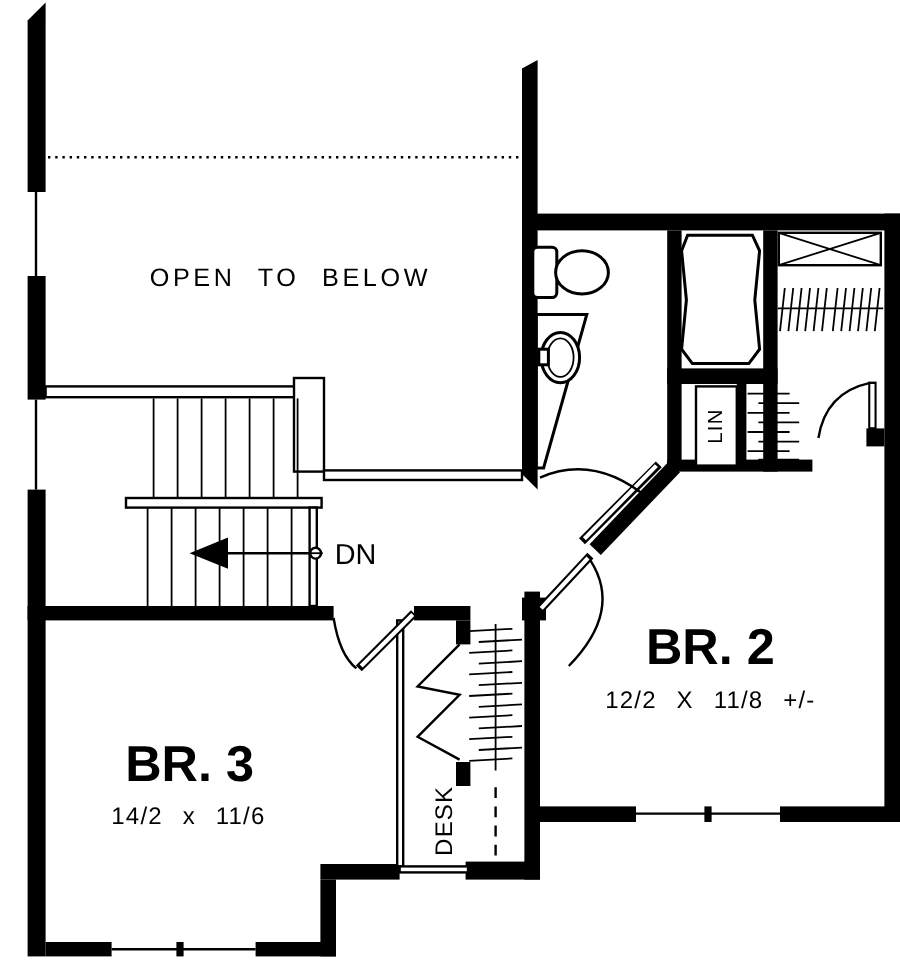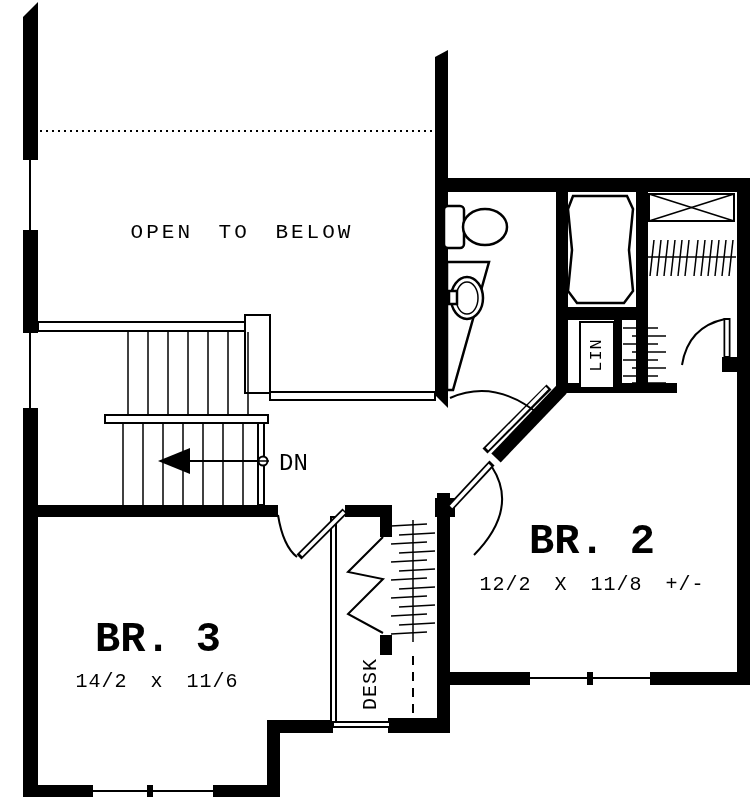--- a/index.html
+++ b/index.html
@@ -1,18 +1,18 @@
 <!DOCTYPE html>
 <html><head>
 <meta charset="utf-8">
 <style>
   html,body{margin:0;padding:0;background:#ffffff;}
   .plan-wrap{
     position:relative;width:750px;height:807px;background:#ffffff;
-    font-family:Liberation Mono, monospace;overflow:hidden;
+    font-family:Liberation Sans, sans-serif;overflow:hidden;
   }
   svg{display:block}
   .room-name{font-weight:bold;font-size:42px;fill:#000;}
   .room-dims{font-size:20px;fill:#000;word-spacing:10px;letter-spacing:1px;}
   .open-label{font-size:21px;fill:#000;letter-spacing:3px;word-spacing:10px;}
   .small-label{font-size:17px;fill:#000;letter-spacing:1px;}
   .desk-label{font-size:20px;fill:#000;letter-spacing:1px;}
   .dn-label{font-size:24px;fill:#000;}
   .wall{fill:#000;stroke:none;}
   .thin{fill:#fff;stroke:#000;stroke-width:2;}

